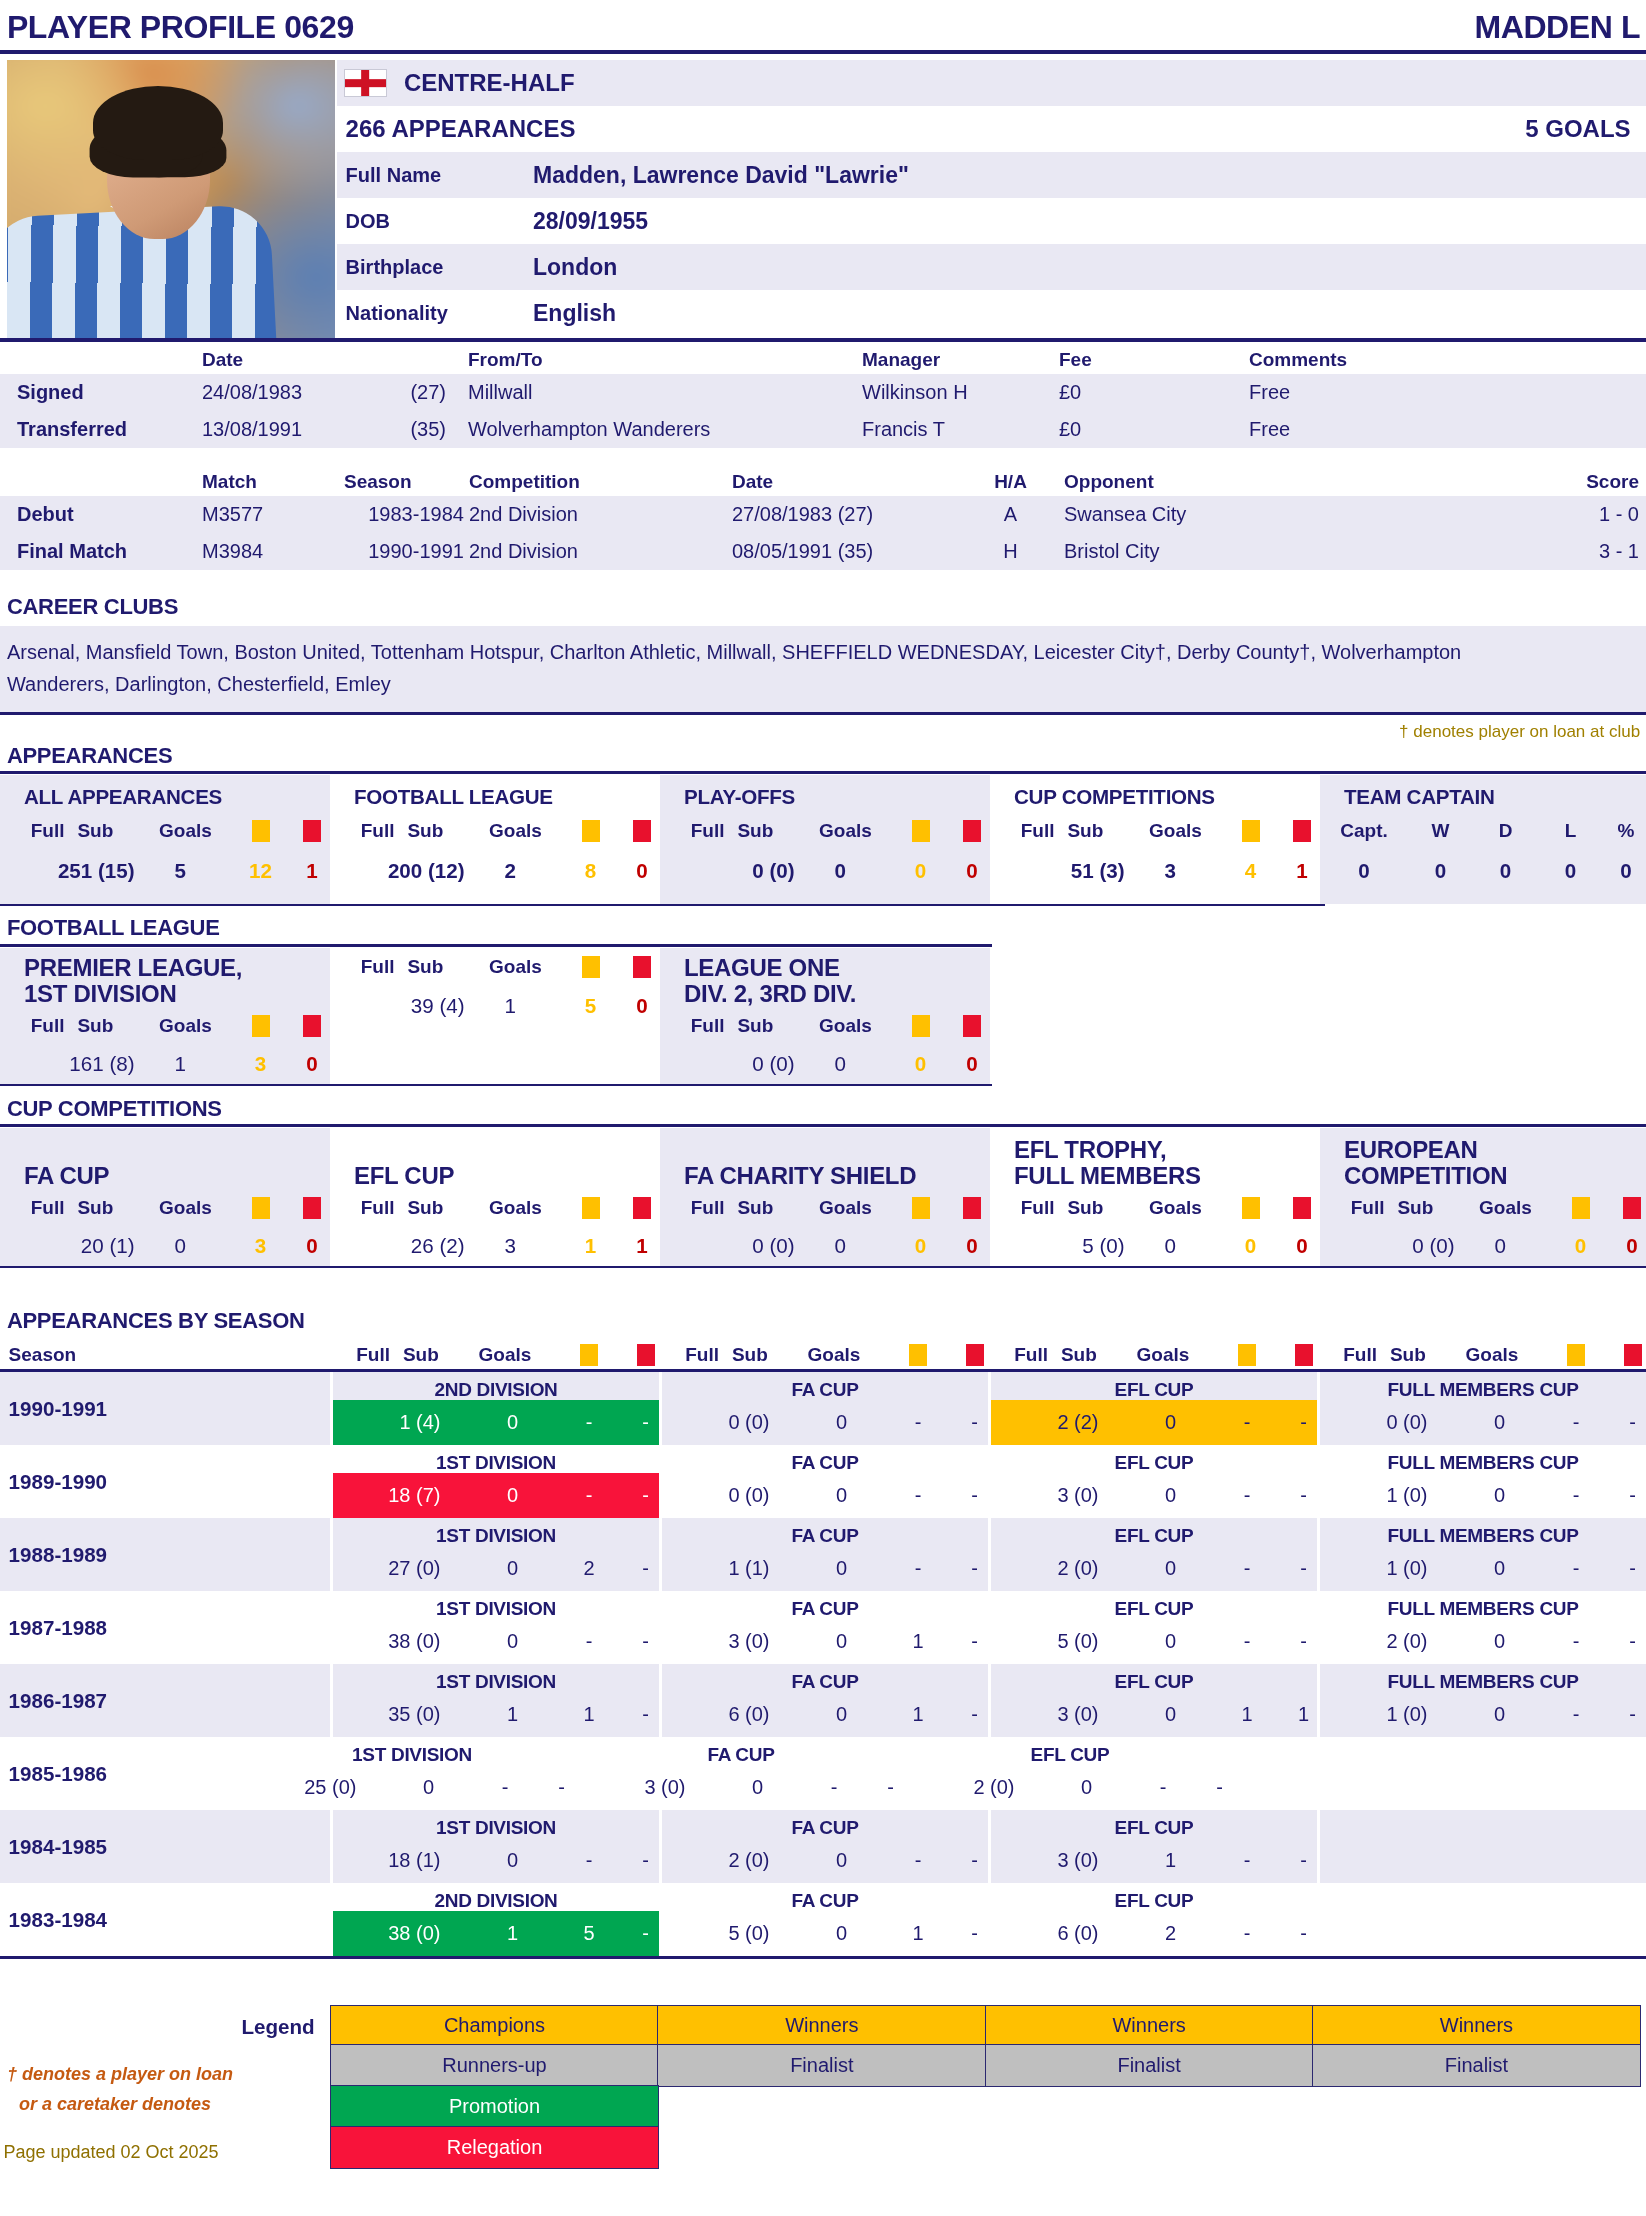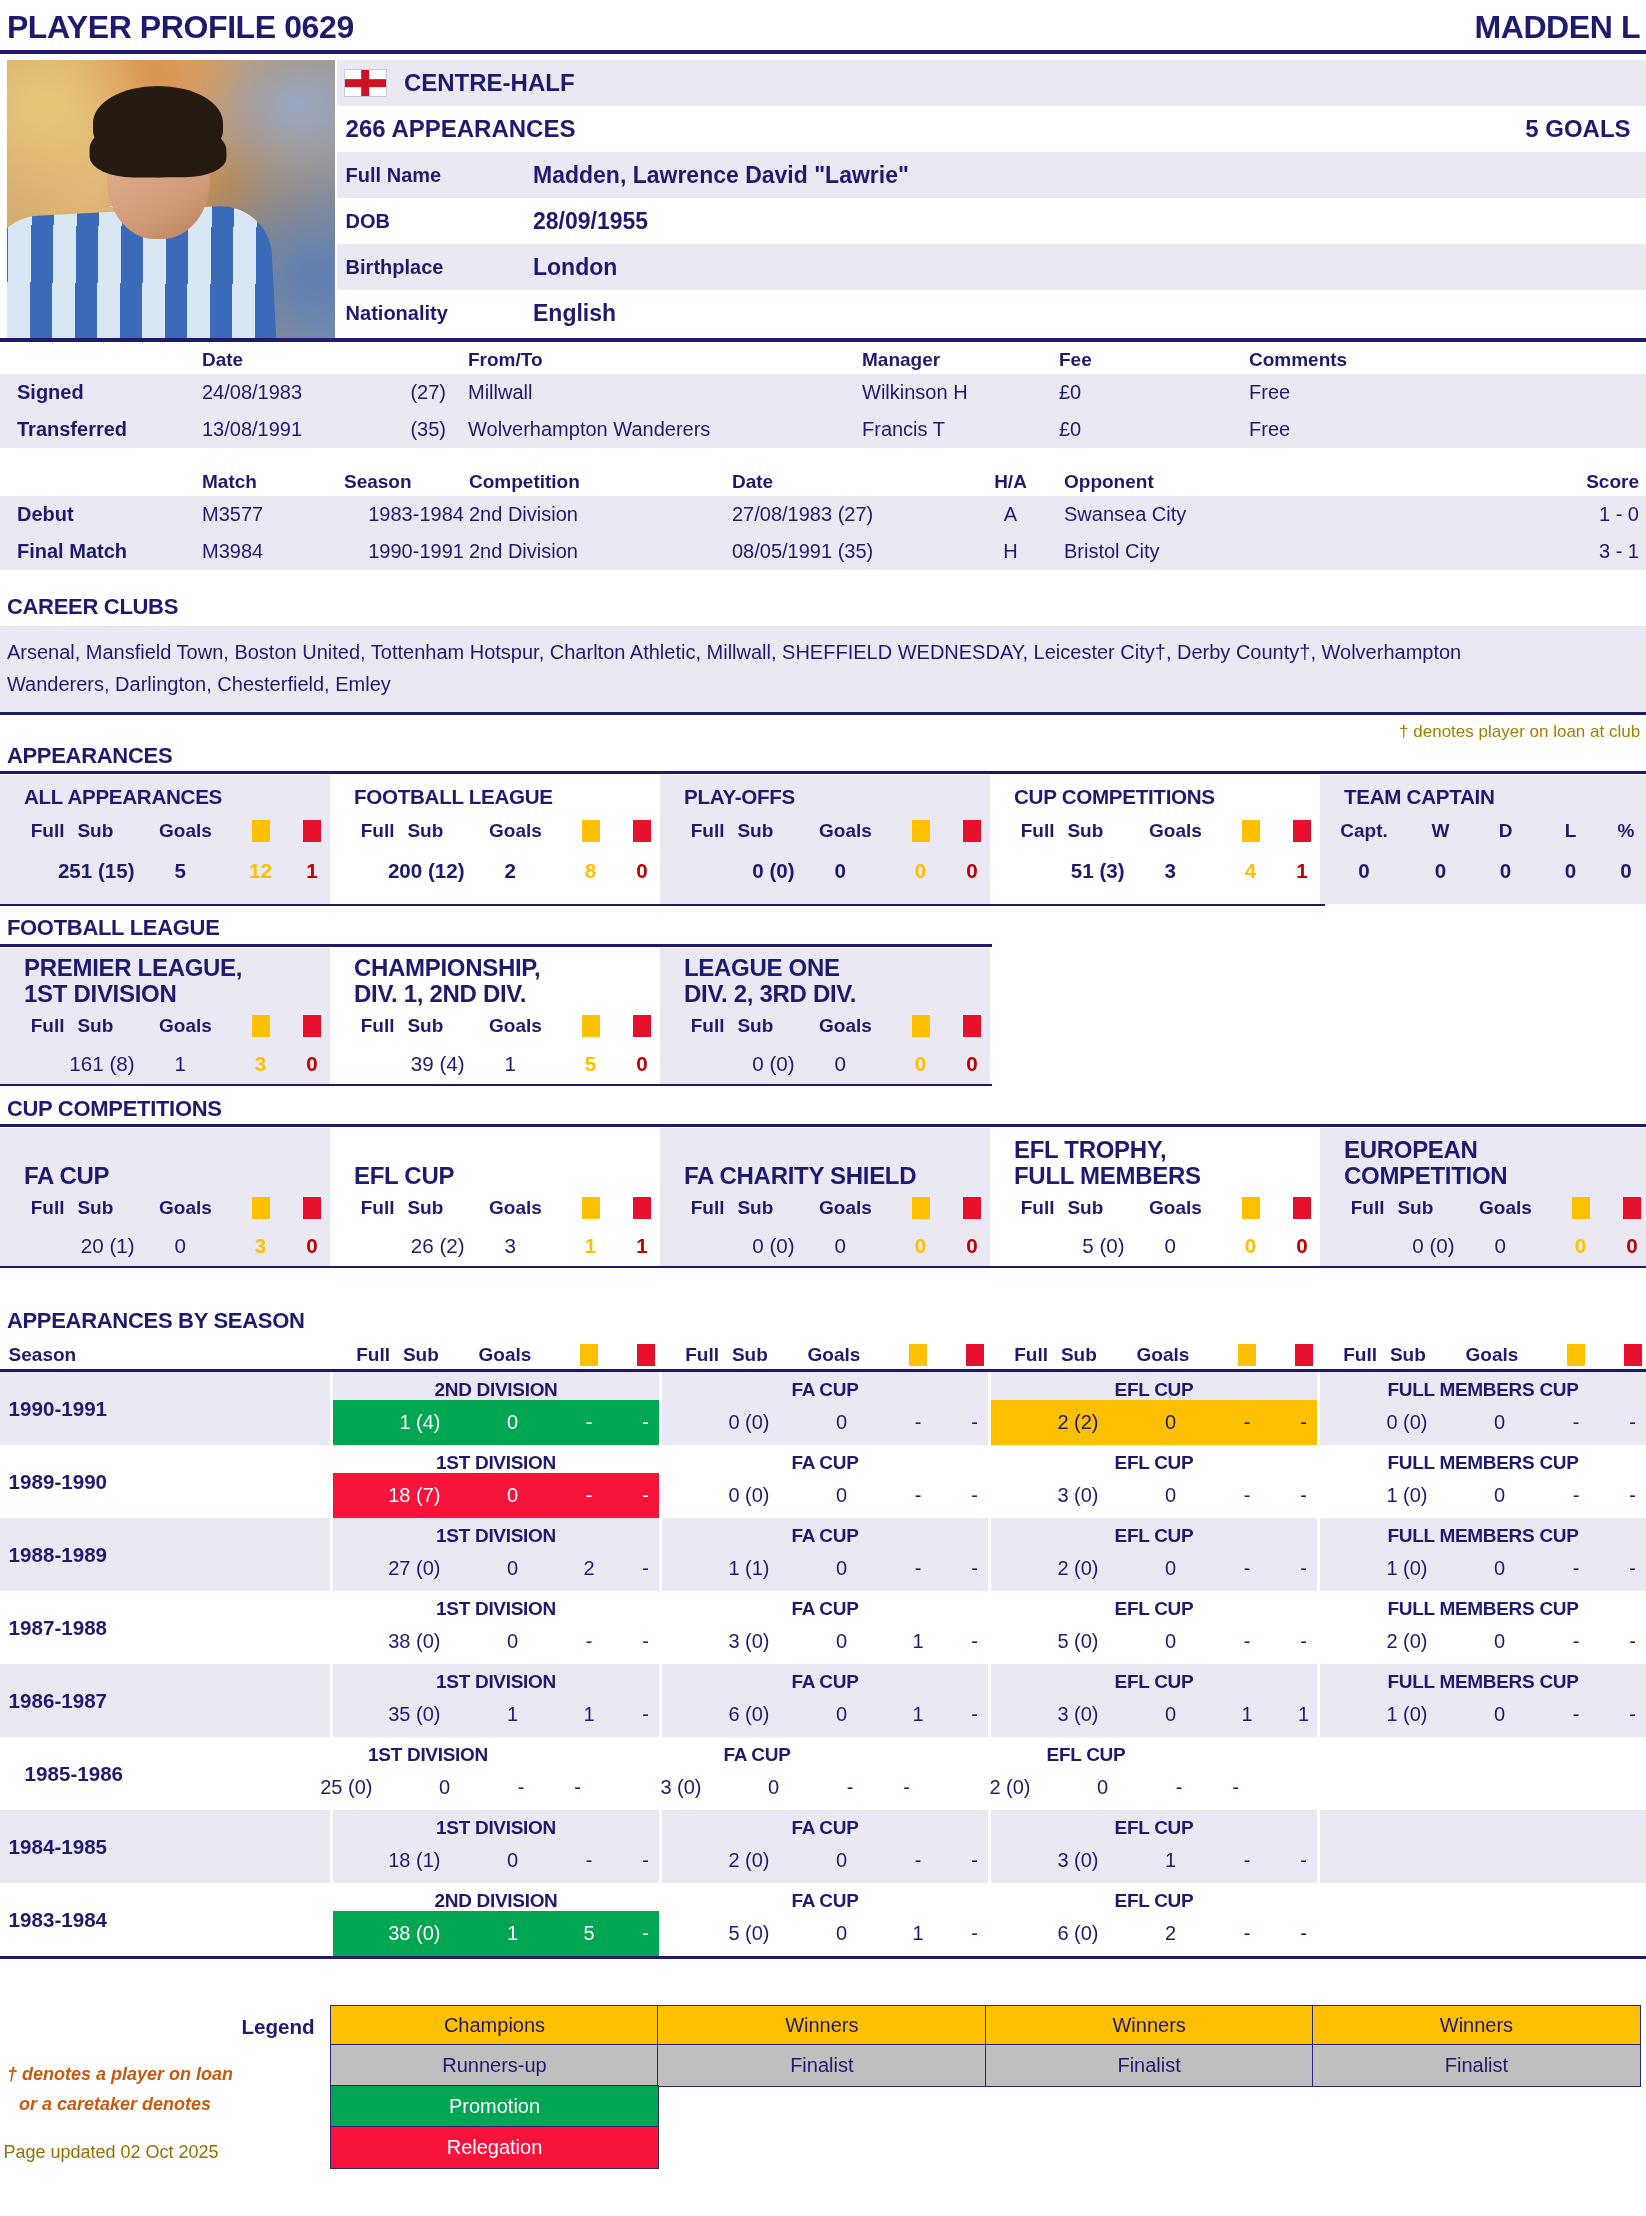--- a/index.html
+++ b/index.html
@@ -381,24 +381,20 @@
       </div>
       <div class="sgrid" style="height:40px;">
         <span class="v-fs" style="font-weight:normal;">161 (8)</span>
         <span class="v-g" style="font-weight:normal;">1</span>
         <span class="v-y">3</span>
         <span class="v-r">0</span>
       </div>
     </div>
 
     <div class="stable">
-      <div class="ttl2" style="height:60px;">
-        <span>CHAMPIONSHIP,</span>
-        <span>DIV. 1, 2ND DIV.</span>
-      </div>
       <div class="sgrid" style="height:38px;">
         <span class="h-fs">Full Sub</span>
         <span class="h-g">Goals</span>
         <span class="cell-sq">
             <span class="sq sqy"></span>
           </span>
         <span class="cell-sq">
             <span class="sq sqr"></span>
           </span>
       </div>
@@ -802,21 +798,21 @@
       <div class="comp">FULL MEMBERS CUP</div>
       <div class="vals bgrid">
         <span class="v-fs">1 (0)</span>
         <span class="v-g">0</span>
         <span class="v-y">-</span>
         <span class="v-r">-</span>
       </div>
     </div>
   </div>
 
-  <div class="abs srow" style="top:1737px;left:0;width:1562px;margin-left:16px;">
+  <div class="abs srow" style="top:1737px;left:0;width:1562px;">
     <div class="slabel">1985-1986</div>
     <div class="sgroup">
       <div class="comp">1ST DIVISION</div>
       <div class="vals bgrid">
         <span class="v-fs">25 (0)</span>
         <span class="v-g">0</span>
         <span class="v-y">-</span>
         <span class="v-r">-</span>
       </div>
     </div>

